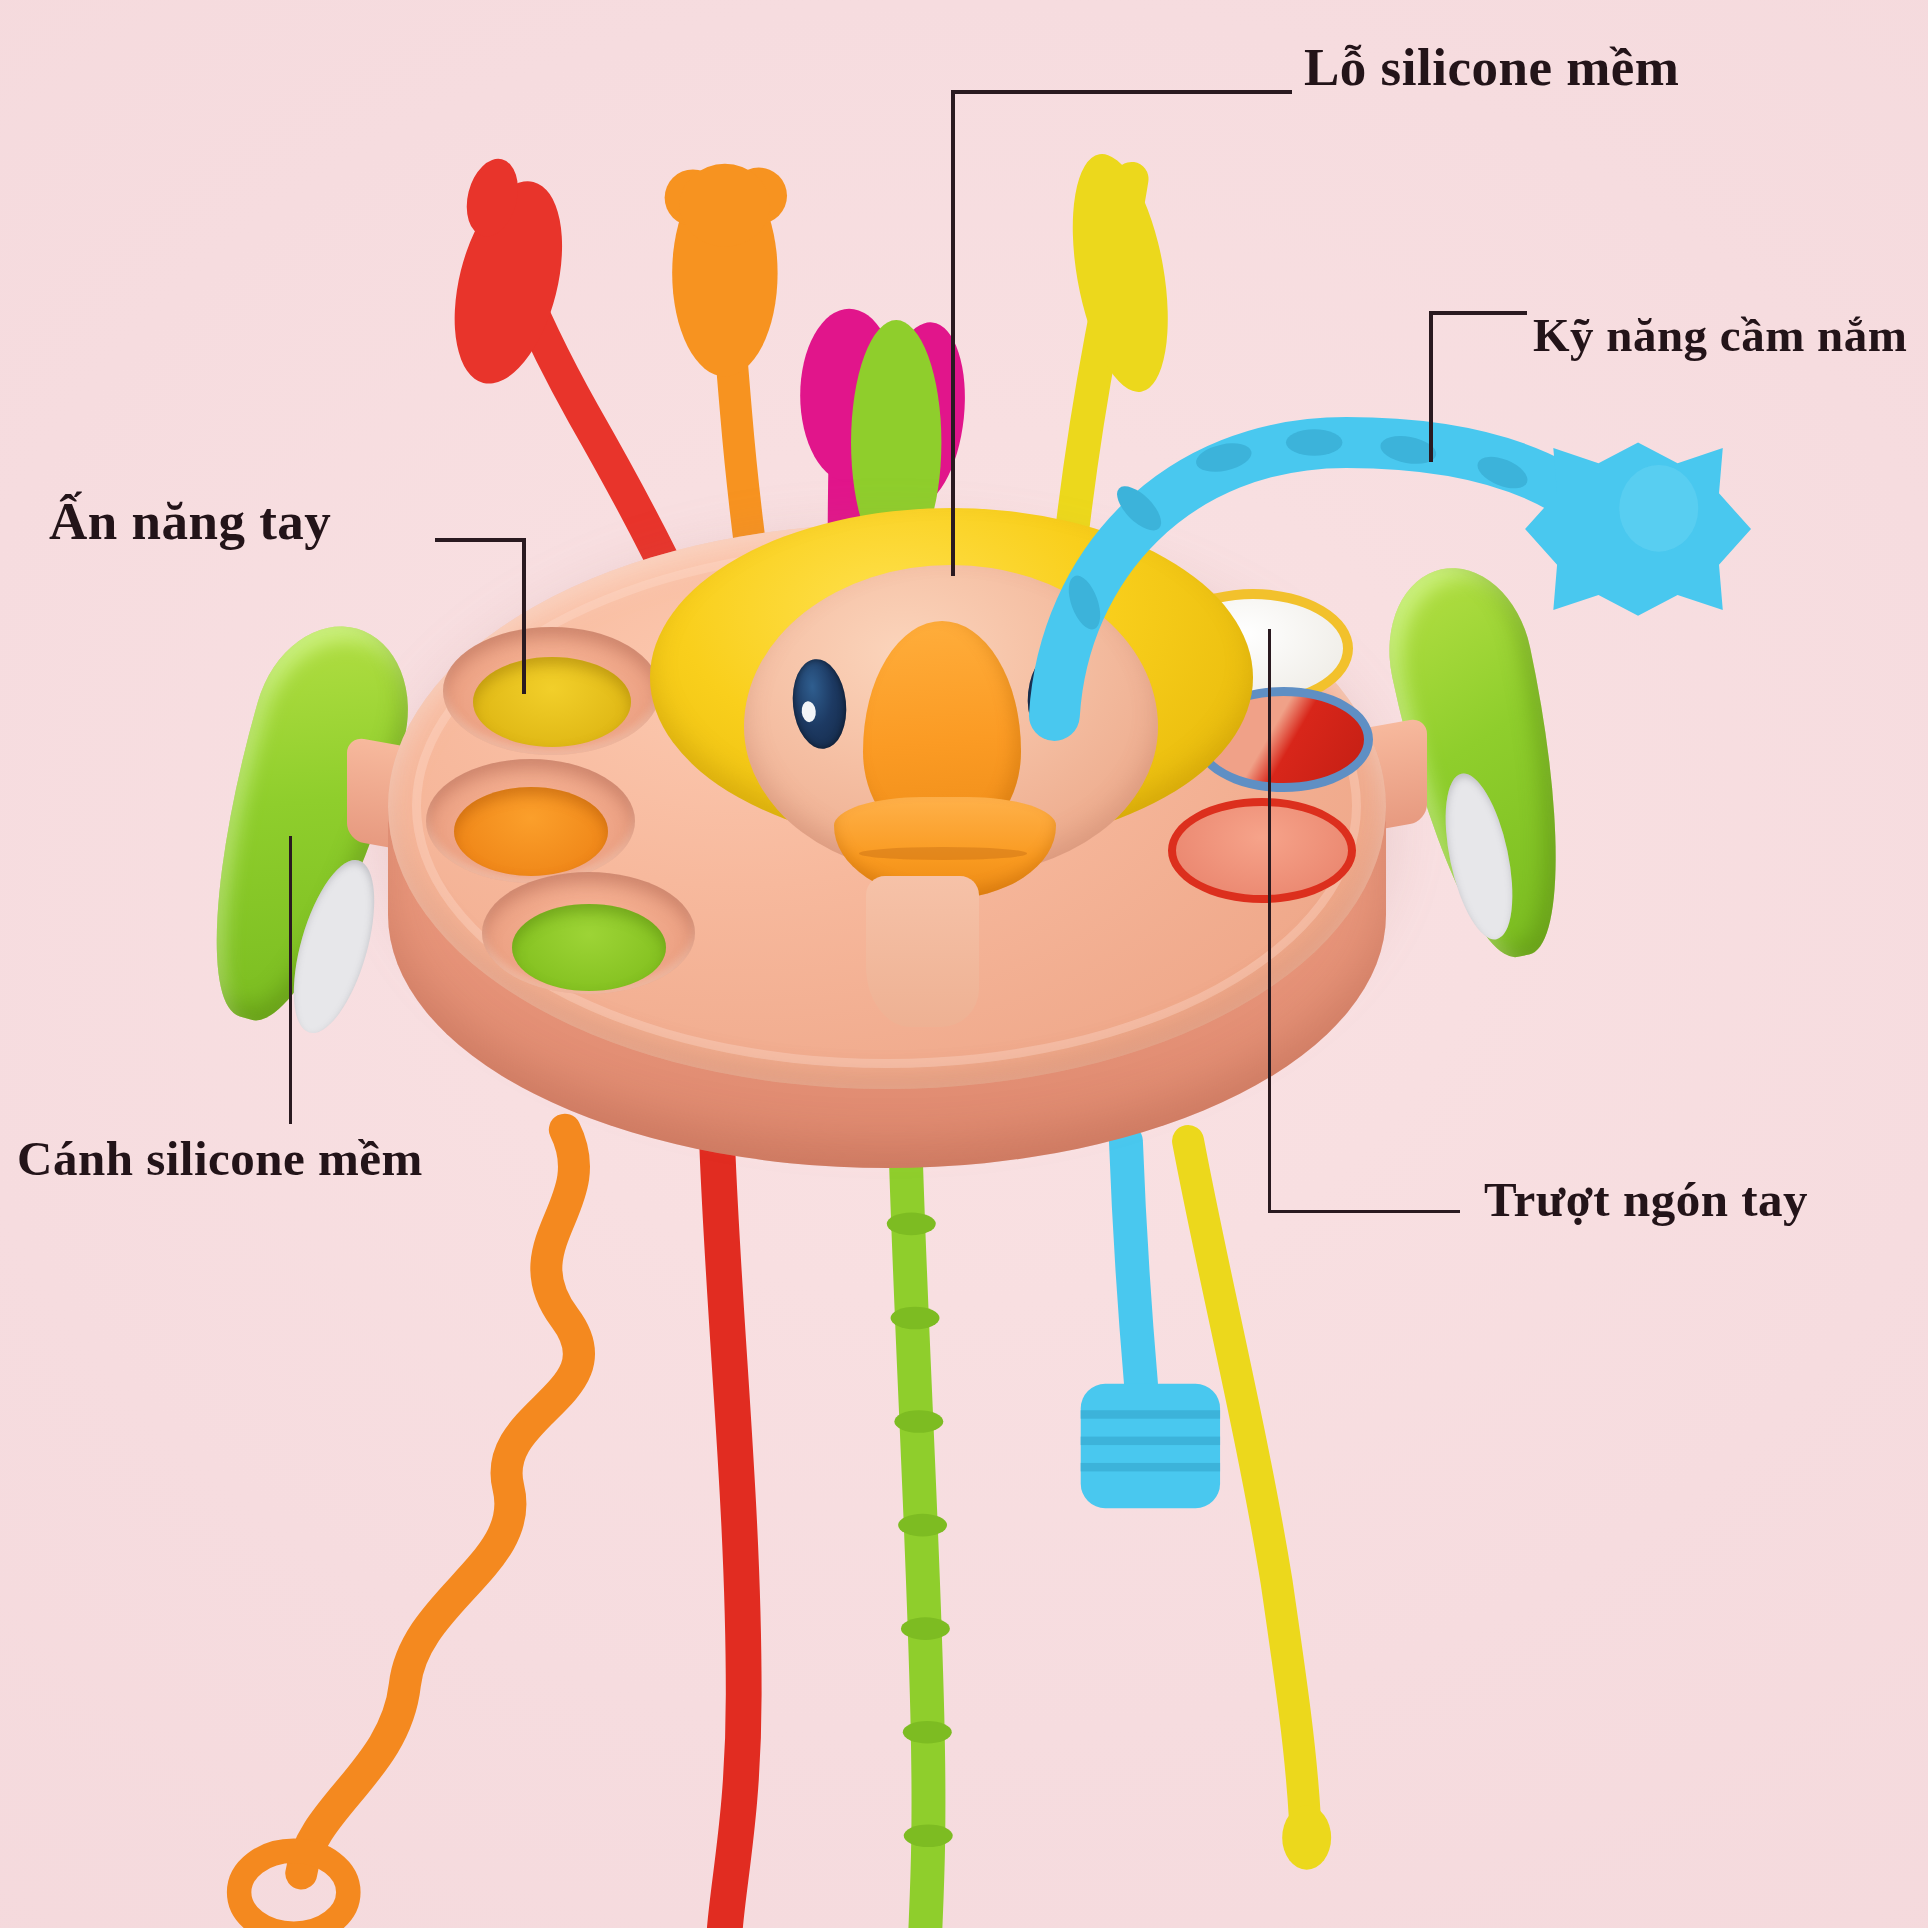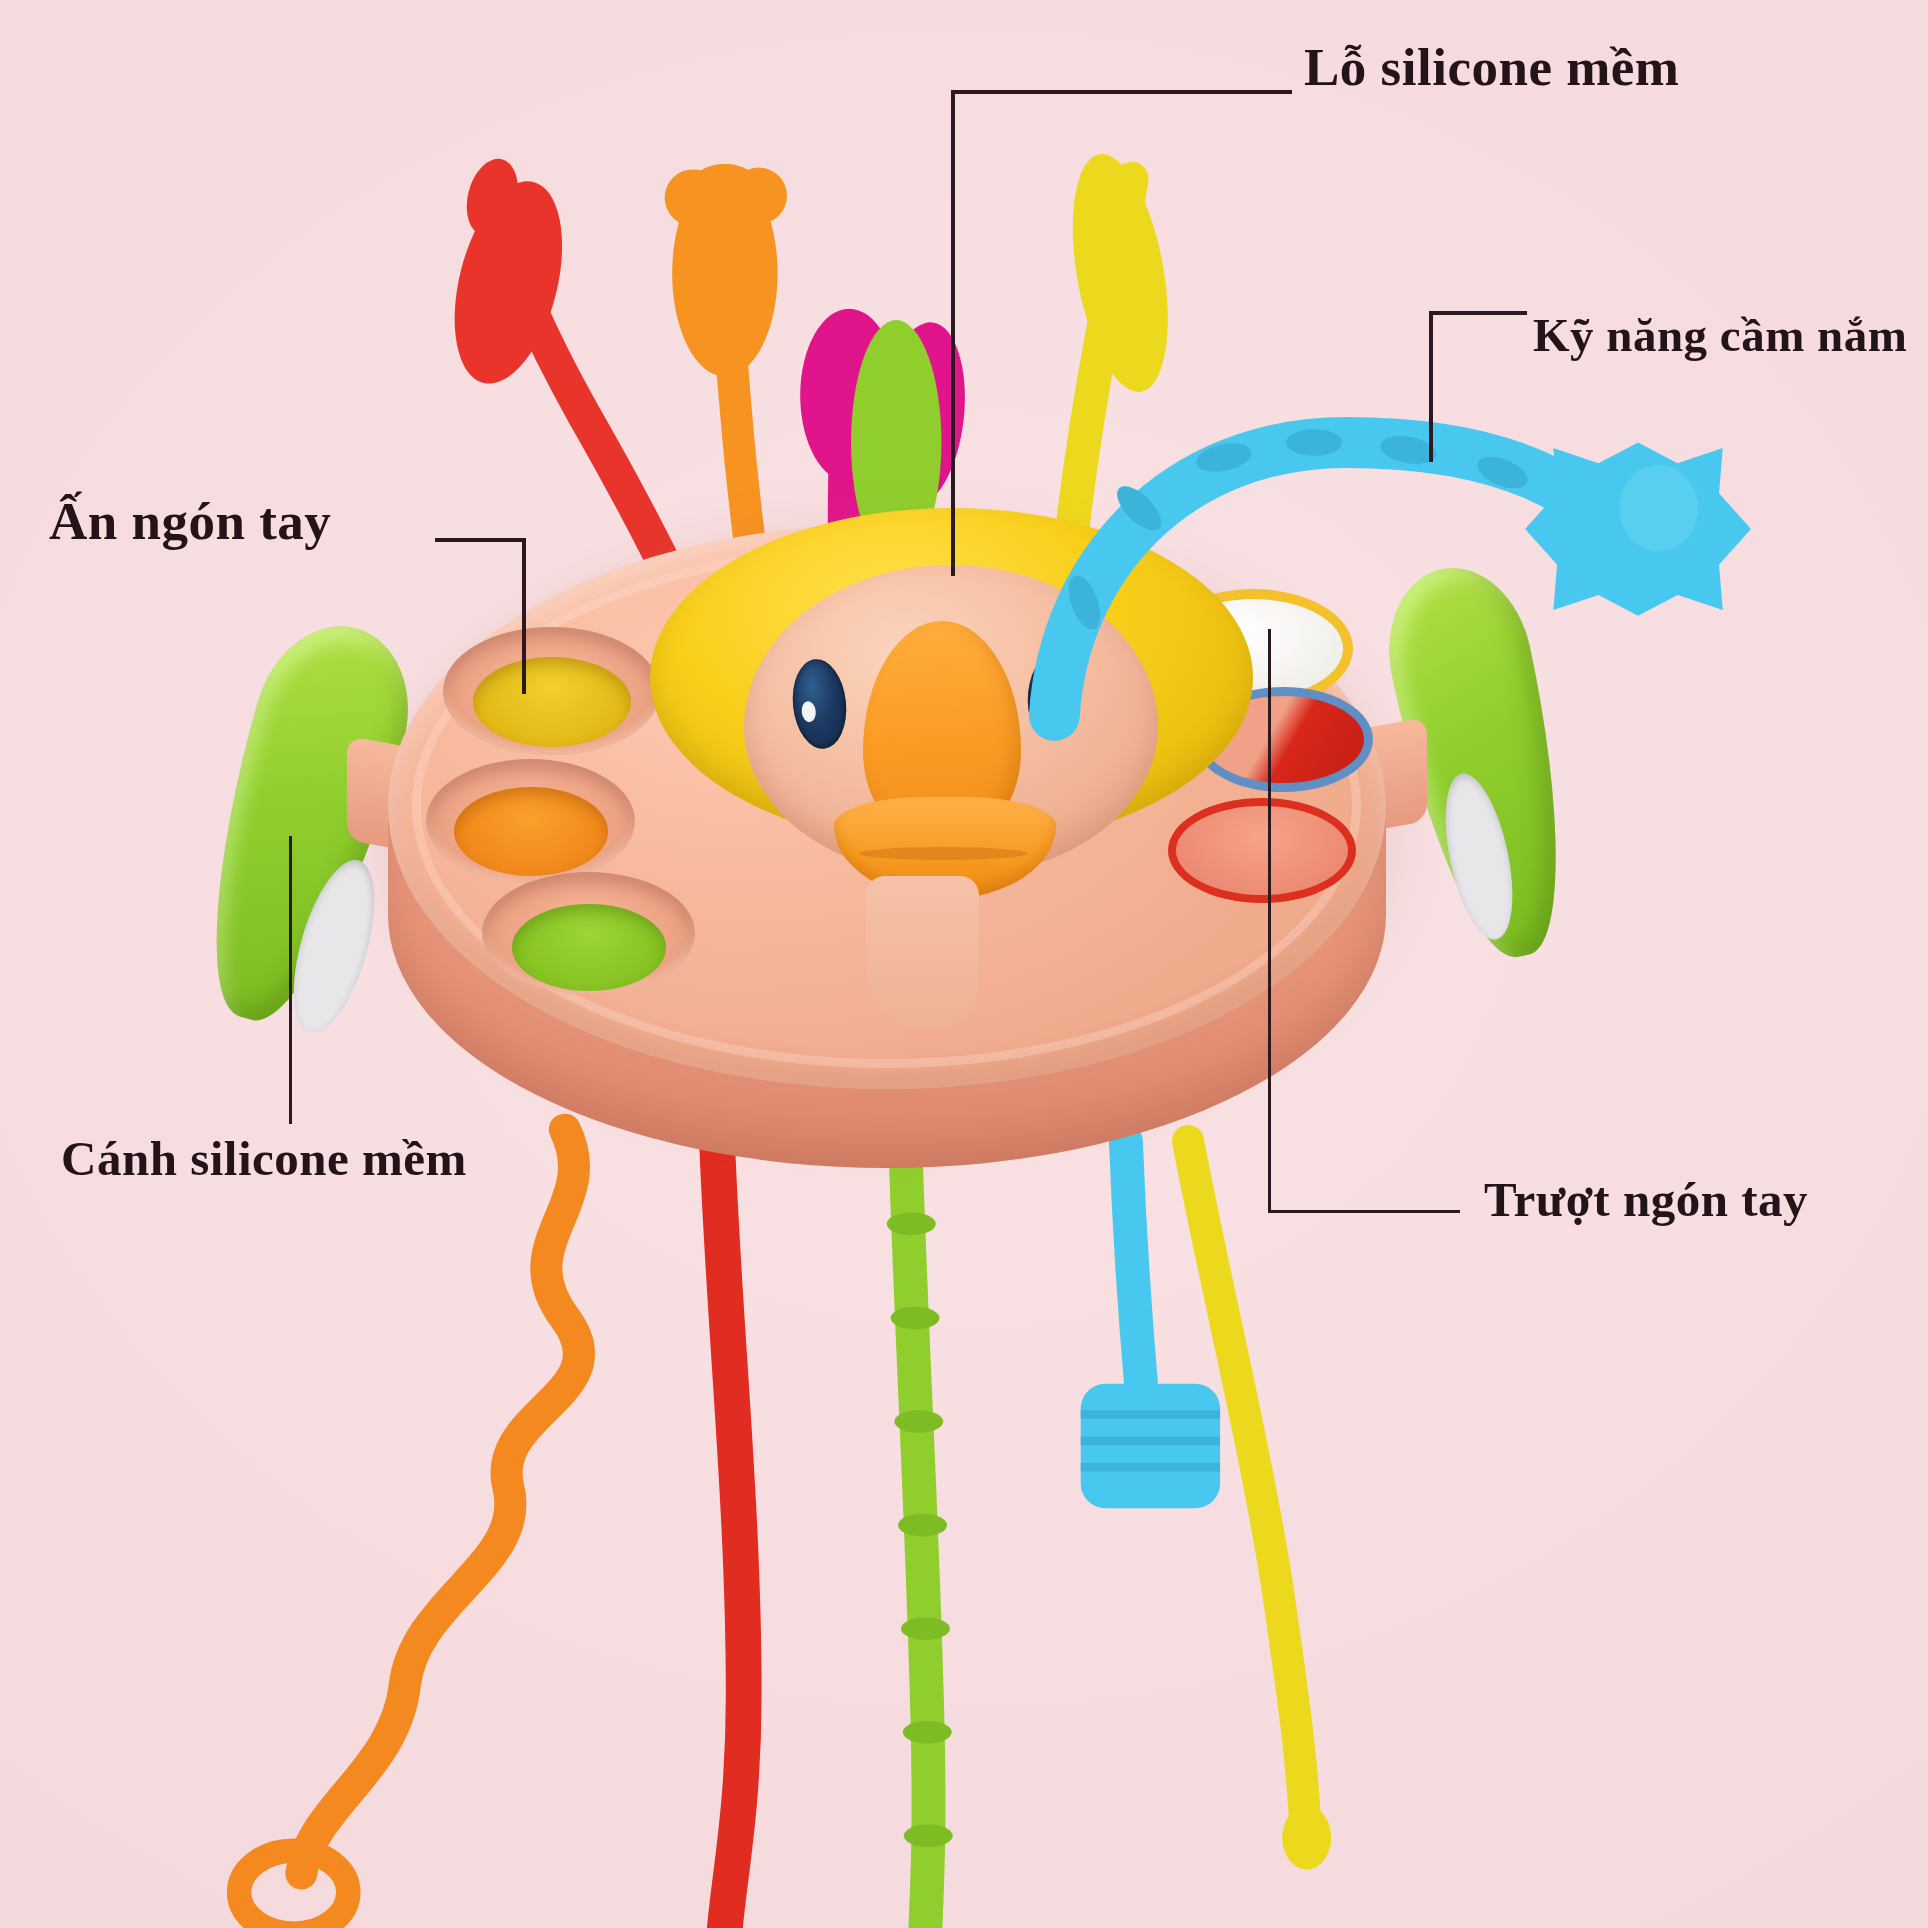--- a/index.html
+++ b/index.html
@@ -330,20 +330,20 @@
 
   <div class="leader v" style="left:289px;top:836px;height:288px;width:2.8px;"></div>
 
   <div class="leader v" style="left:1268px;top:629px;height:584px;width:2.8px;"></div>
   <div class="leader h" style="left:1268px;top:1210px;width:192px;height:2.8px;"></div>
 
   <div class="anno-label" style="left:1304px;top:40px;">Lỗ silicone mềm</div>
 
   <div class="anno-label" style="left:1533px;top:270px;font-size:47px;margin-top:41px;">Kỹ năng cầm nắm</div>
 
-  <div class="anno-label" style="left:49px;top:494px;">Ấn ngón tay</div>
-
-  <div class="anno-label" style="left:17px;top:1133px;font-size:49px;margin-left:44px;">Cánh silicone mềm</div>
+  <div class="anno-label" style="left:49px;top:494px;">Ấn năng tay</div>
+
+  <div class="anno-label" style="left:17px;top:1133px;font-size:49px;">Cánh silicone mềm</div>
 
   <div class="anno-label" style="left:1484px;top:1174px;font-size:49px;">Trượt ngón tay</div>
 
 </div>
 
 
 </body></html>

